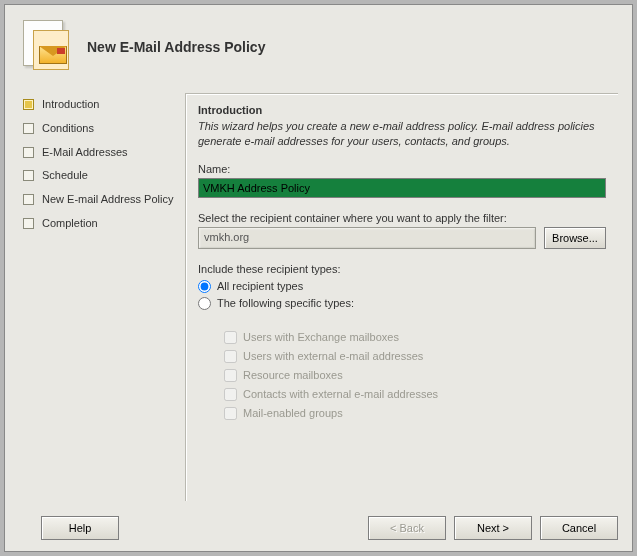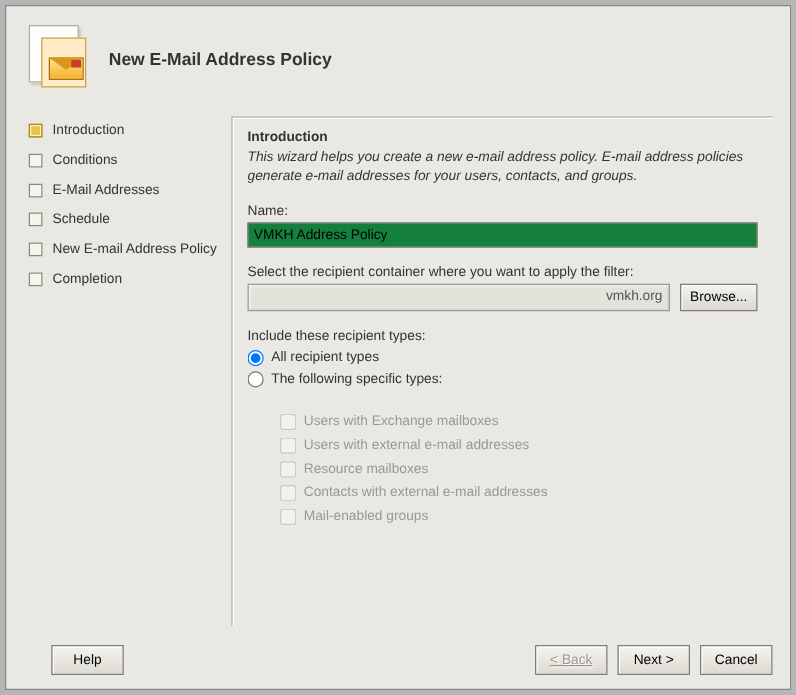--- a/index.html
+++ b/index.html
@@ -151,21 +151,20 @@
     margin-bottom: 14px;
   }
   .filter-display {
     flex: 1;
     height: 22px;
     border: 1px solid #9b9b93;
     background: #e4e3db;
     color: #555;
     padding: 3px 5px;
     box-shadow: inset 1px 1px 2px rgba(255,255,255,.6), inset -1px -1px 1px rgba(0,0,0,.08);
-    text-align: right;
   }
   .browse-btn {
     width: 62px;
     height: 22px;
     font: inherit;
     background: linear-gradient(#f4f3ee,#d9d7ce);
     border: 1px solid #7e7e7e;
     box-shadow: inset 1px 1px 0 #fff;
     cursor: pointer;
   }
@@ -192,34 +191,33 @@
   .footer {
     position: absolute;
     bottom: 0; left: 0; right: 0;
     height: 46px;
     display: flex;
     align-items: center;
     padding: 0 14px;
   }
   .footer-spacer { flex: 1; }
   .btn {
-    width: 58px;
+    width: 78px;
     height: 24px;
     font: inherit;
     background: linear-gradient(#f4f3ee,#dcdad1);
     border: 1px solid #7e7e7e;
     box-shadow: inset 1px 1px 0 #fff;
     margin-left: 8px;
     cursor: pointer;
   }
   .btn:disabled {
     color: #9a9990;
     cursor: default;
     text-shadow: 1px 1px 0 #fff;
-    text-decoration: underline;
   }
   .help-btn { margin-left: 22px; margin-right: 0; }
 </style>
 </head>
 <body>
 
 <div class="dialog">
 
   <div class="header">
     <div class="header-icon">

